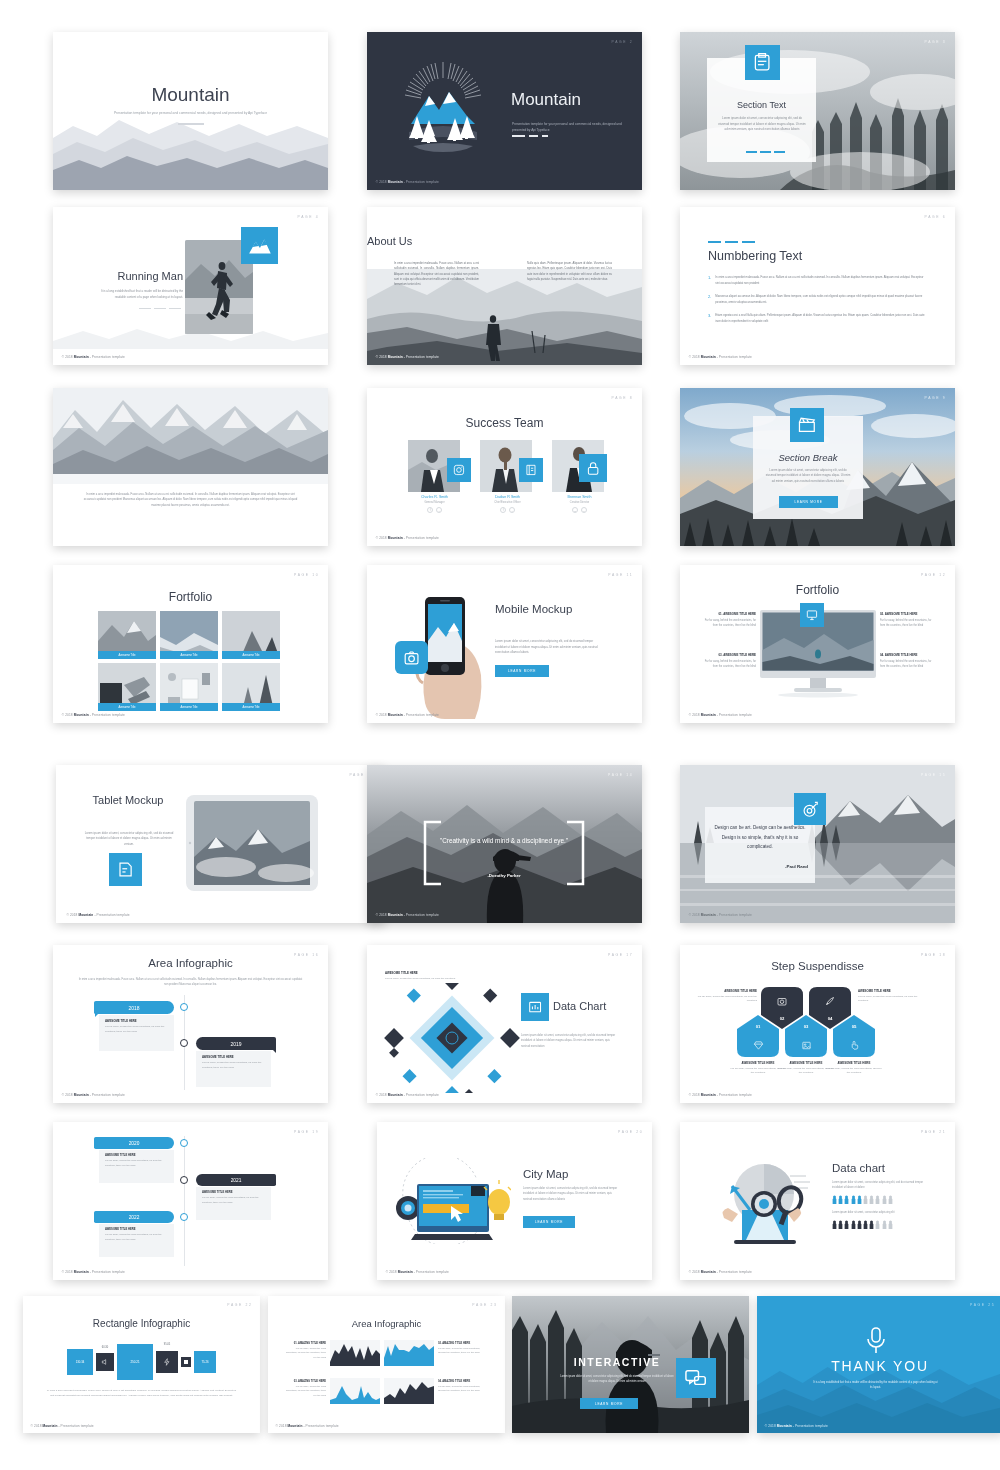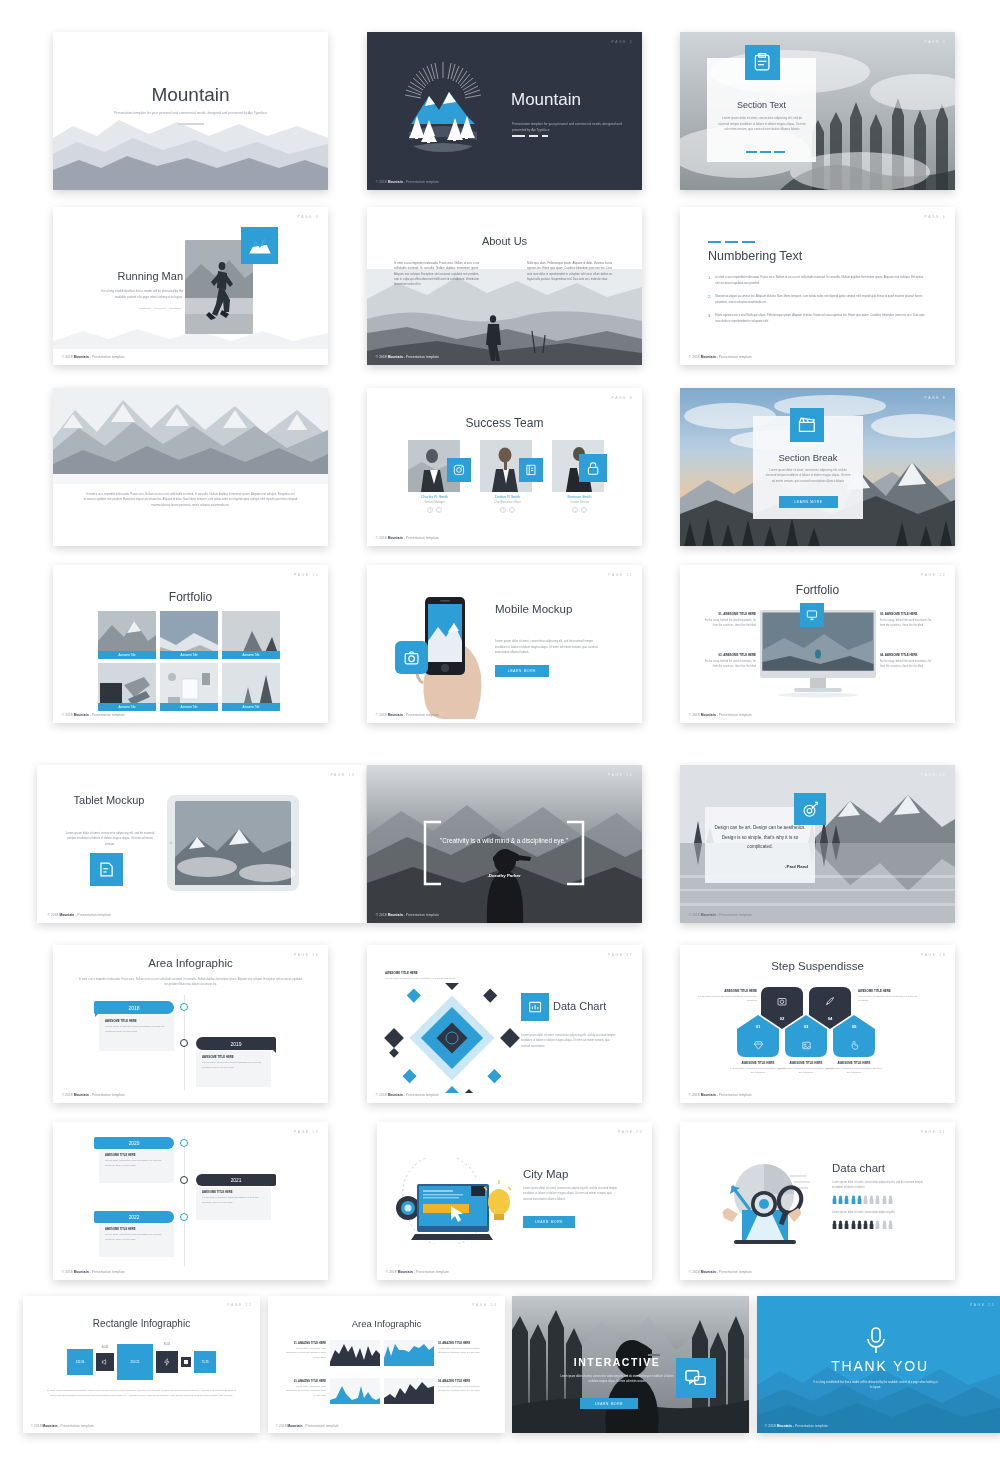--- a/index.html
+++ b/index.html
@@ -76,21 +76,21 @@
   #s8 { left: 367px; top: 388px; width: 275px; height: 158px; }
   
   #s9 { left: 680px; top: 388px; width: 275px; height: 158px; }
 
   
   #s10 { left: 53px; top: 565px; width: 275px; height: 158px; }
   #s11 { left: 367px; top: 565px; width: 275px; height: 158px; }
   #s12 { left: 680px; top: 565px; width: 275px; height: 158px; }
 
   
-  #s13 { left: 37px; top: 765px; width: 329px; height: 158px; }
+  #s13 { left: 56px; top: 765px; width: 329px; height: 158px; }
   #s14 { left: 367px; top: 765px; width: 275px; height: 158px; }
   #s15 { left: 680px; top: 765px; width: 275px; height: 158px; }
 
   
   #s16 { left: 53px; top: 945px; width: 275px; height: 158px; }
   #s17 { left: 367px; top: 945px; width: 275px; height: 158px; }
   #s18 { left: 680px; top: 945px; width: 275px; height: 158px; }
 
   
   #s19 { left: 53px; top: 1122px; width: 275px; height: 158px; }
@@ -278,21 +278,21 @@
       <ellipse cx="126" cy="50" rx="3.2" ry="3.8"></ellipse>
       <path d="M121,55 L132,55 L134,76 L119,76 Z"></path>
       <path d="M121,76 L124,92 L128,92 L129,76Z"></path>
       <path d="M130,76 L133,92 L129,92 L127,76Z"></path>
     </g>
     <g stroke="#2a3036" stroke-width="1.2">
       <line x1="165" y1="62" x2="168" y2="84"></line>
           <line x1="178" y1="66" x2="176" y2="84"></line>
     </g>
   </svg>
-  <div style="position:absolute;left:0;top:28px;width:100%;text-align:center;font-size:11px;color:#3c4250;">About Us</div>
+  <div style="position:absolute;left:0;top:28px;width:100%;text-align:left;font-size:11px;color:#3c4250;">About Us</div>
   <div style="position:absolute;left:27px;top:54px;width:85px;font-size:2.7px;color:#6f757c;line-height:1.95;text-align:justify;">In enim a arcu imperdiet malesuada. Fusce arcu. Nullam at arcu a est sollicitudin euismod. In convallis. Nullam dapibus fermentum ipsum. Aliquam erat volutpat. Excepteur sint occaecat cupidatat non proident, sunt in culpa qui officia deserunt mollit anim id est laborum. Vestibulum fermentum tortor id mi.</div>
   <div style="position:absolute;left:160px;top:54px;width:85px;font-size:2.7px;color:#6f757c;line-height:1.95;text-align:justify;">Nullo quis diam. Pellentesque ipsum. Aliquam id dolor. Vivamus luctus egestas leo. Etiam quis quam. Curabitur bibendum justo non orci. Duis aute irure dolor in reprehenderit in voluptate velit esse cillum dolore eu fugiat nulla pariatur. Suspendisse nisl. Duis ante orci, molestie vitae.</div>
   <div class="ftr" style="color:#e8ebee">© 2018 <b style="color:#fff">Mountain</b> - Presentation template</div>
 </div>
 
 <div class="slide" id="s6">
   <div class="pager">PAGE 6</div>
   <div style="position:absolute;left:28px;top:34px;display:flex;gap:4px;">
     <i style="display:block;width:13px;height:2.2px;background:#2e9fd6"></i>
     <i style="display:block;width:13px;height:2.2px;background:#2e9fd6"></i>
@@ -452,21 +452,21 @@
   </svg>
   <div class="cardbox" style="left:73px;top:28px;width:110px;height:103px;background:rgba(246,248,250,.93)"></div>
   <div class="iconsq" style="left:110px;top:20px;width:34px;height:34px;">
     <svg viewBox="0 0 24 24">
           <path d="M3 9h18v11H3z"></path>
           <path d="M3 9 L5 4 L21 6 L19 9"></path>
           <line x1="7" y1="5" x2="9" y2="9"></line>
           <line x1="12" y1="5.5" x2="14" y2="9"></line>
         </svg>
   </div>
-  <div style="position:absolute;left:73px;top:64px;width:110px;text-align:center;font-size:9.5px;color:#3c4250;">Section Break</div>
+  <div style="position:absolute;left:73px;top:64px;width:110px;text-align:center;font-size:9.5px;color:#3c4250;font-style:italic;">Section Break</div>
   <div style="position:absolute;left:84px;top:80px;width:88px;text-align:center;font-size:2.8px;color:#8a8f96;line-height:1.9;">Lorem ipsum dolor sit amet, consectetur adipiscing elit, sed do eiusmod tempor incididunt ut labore et dolore magna aliqua. Ut enim ad minim veniam, quis nostrud exercitation ullamco laboris</div>
   <div class="btn" style="position:absolute;left:99px;top:108px;width:59px;height:12px;">
     <span>LEARN MORE</span>
   </div>
   <div class="pager">PAGE 9</div>
 </div>
 
 <div class="slide" id="s10">
   <div class="pager">PAGE 10</div>
   <div style="position:absolute;left:0;top:25px;width:100%;text-align:center;font-size:12px;color:#3c4250;">Fortfolio</div>

